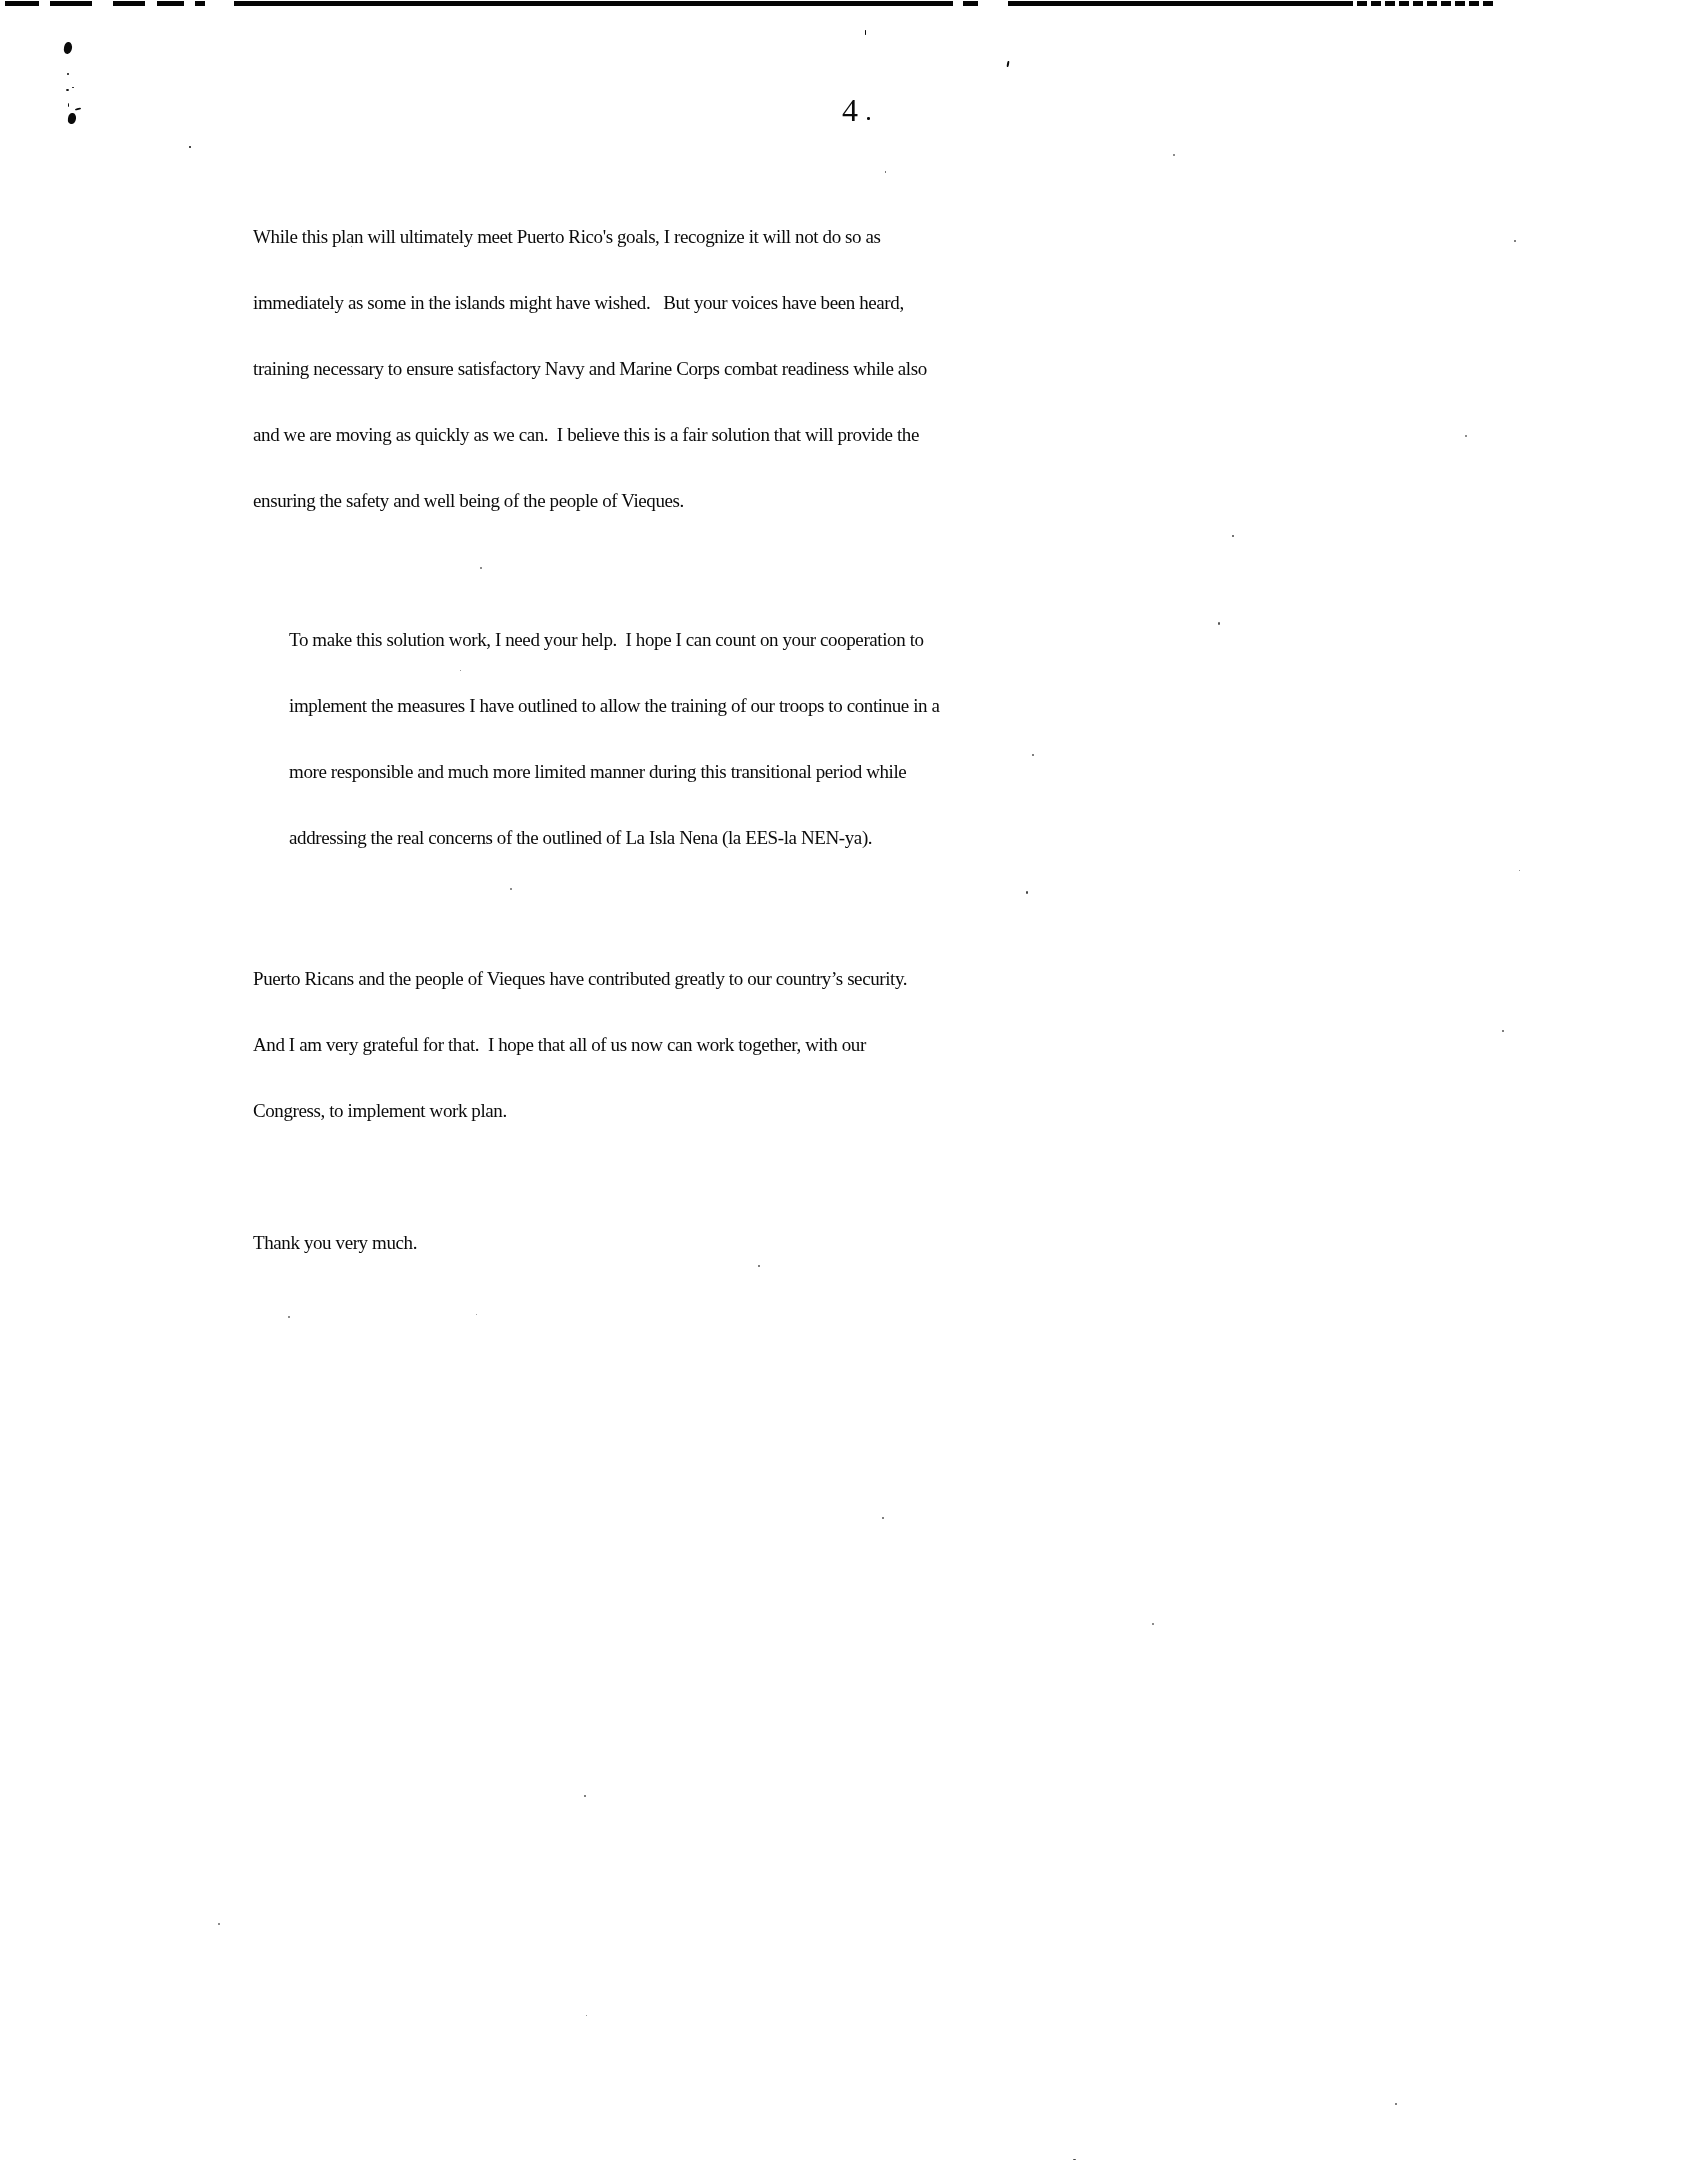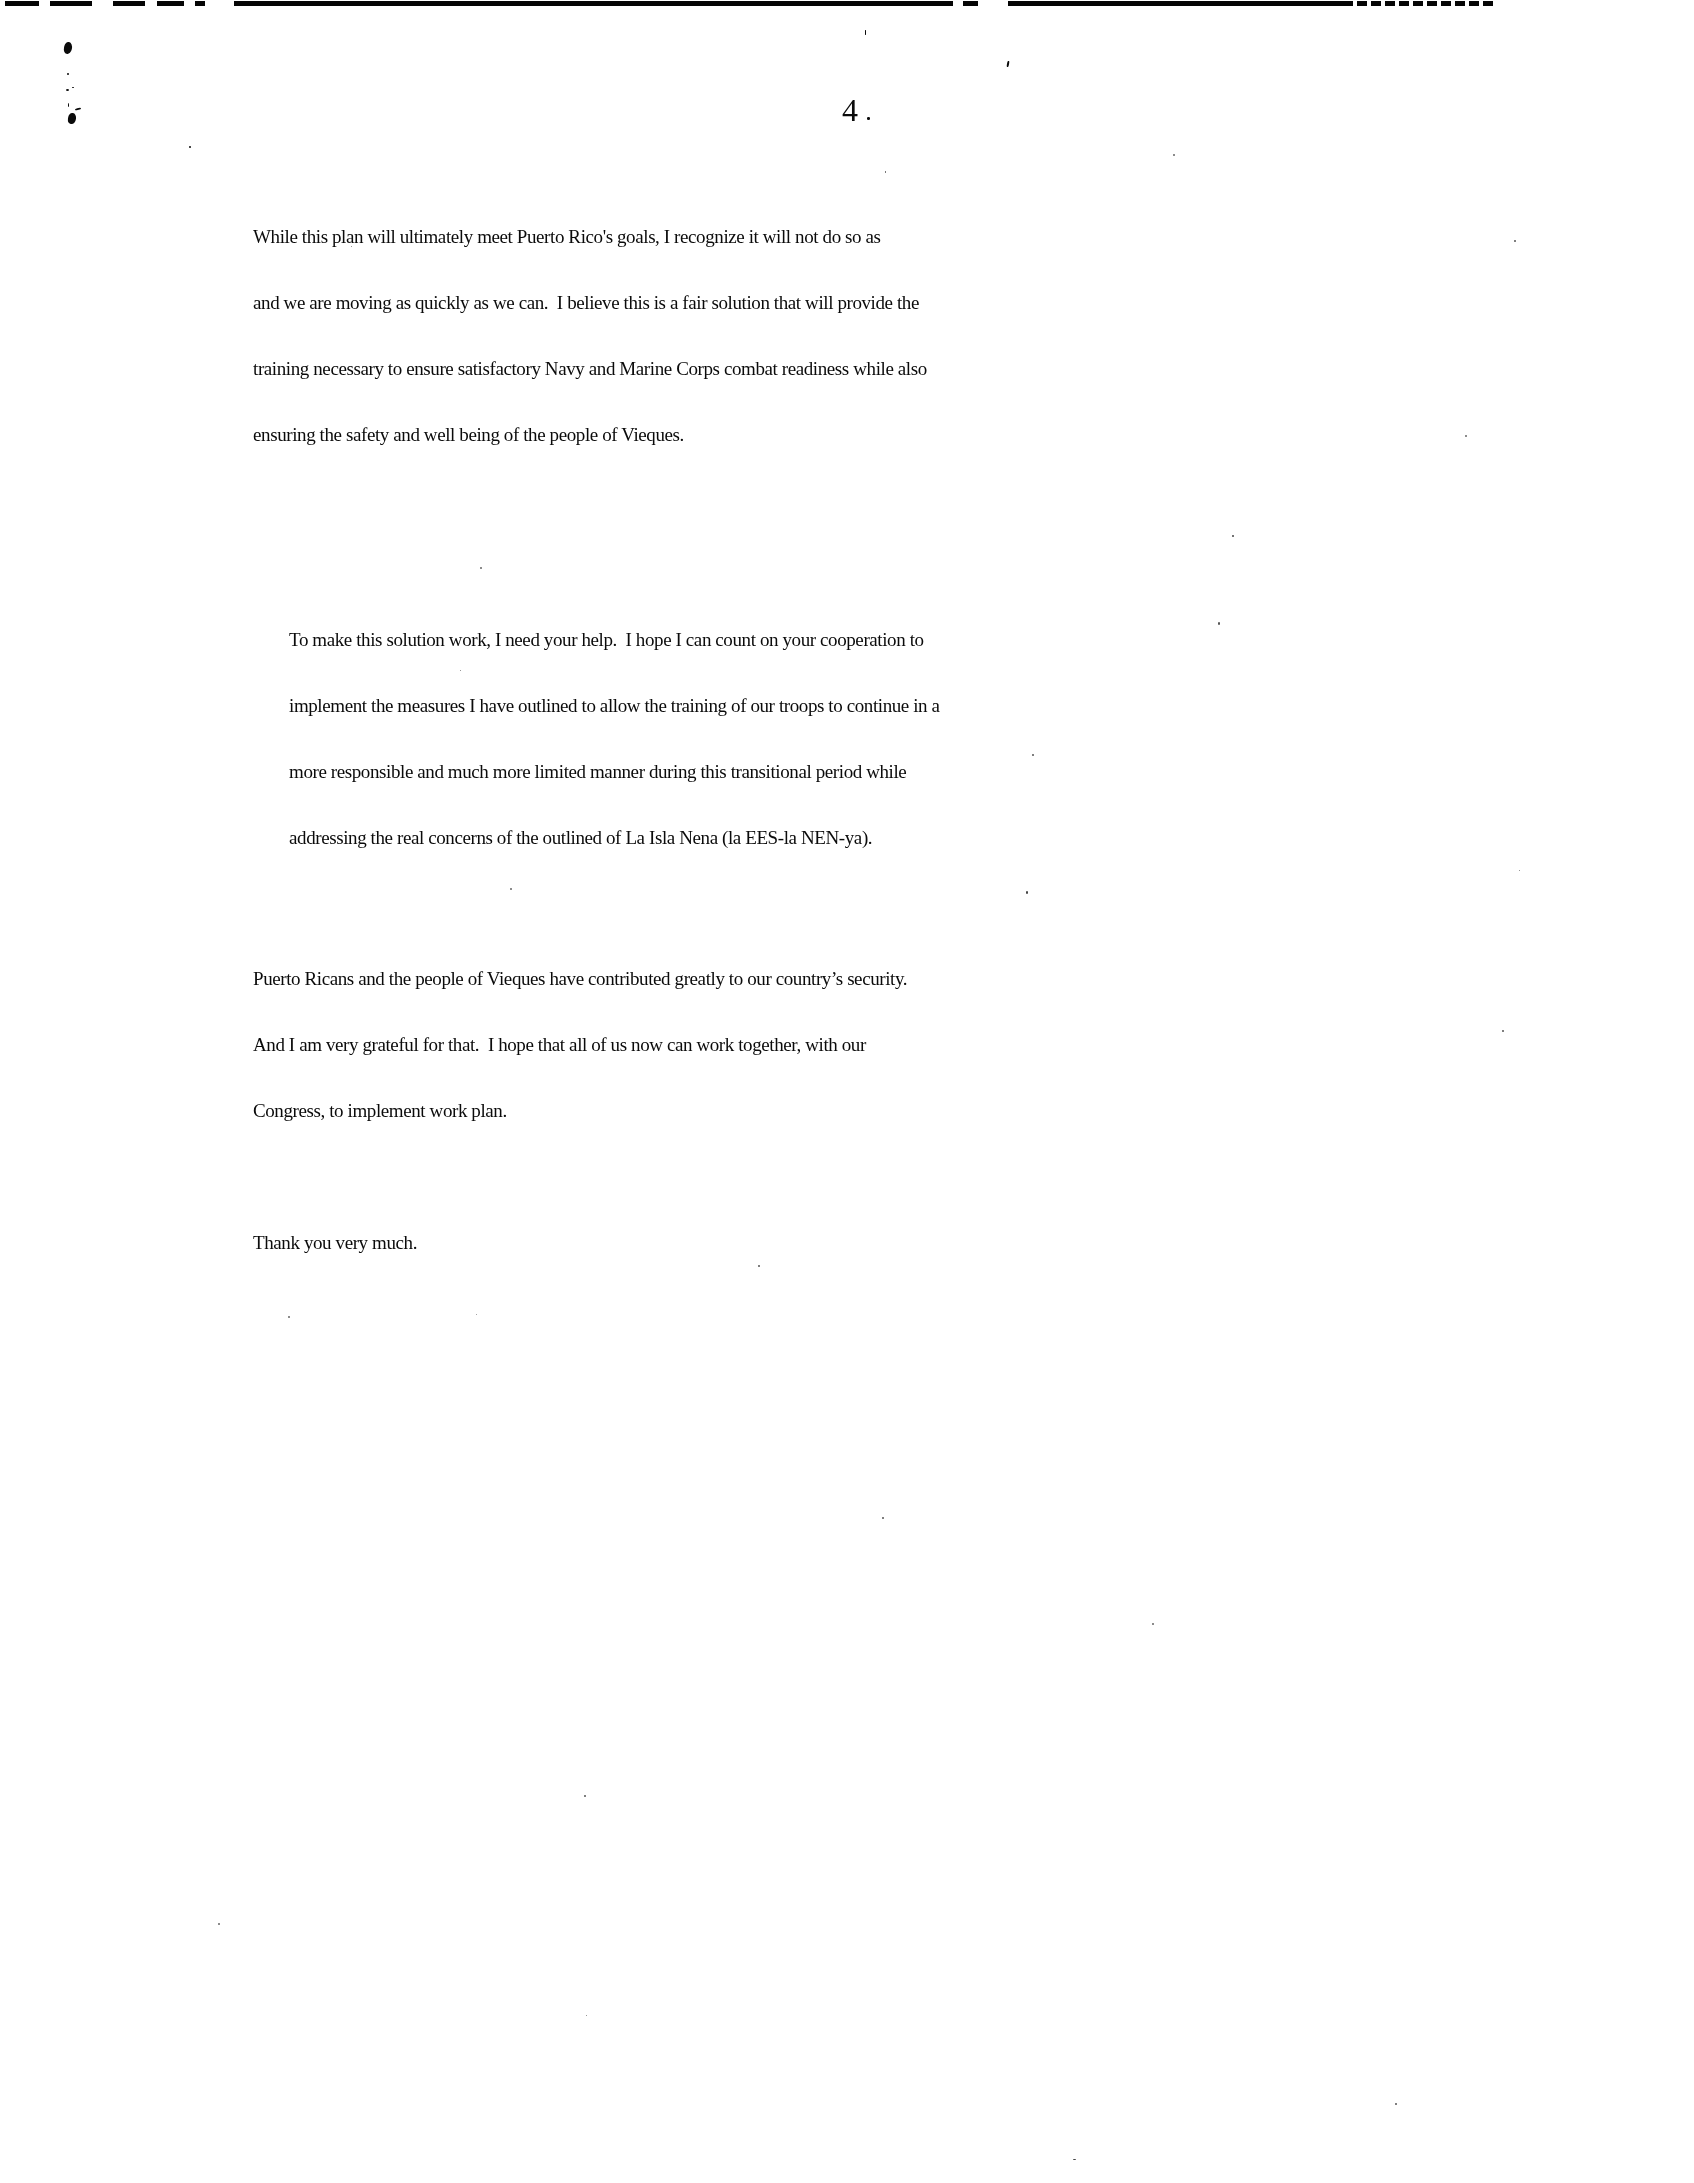--- a/index.html
+++ b/index.html
@@ -78,22 +78,23 @@
     <div class="gap" style="left:200px; width:29px;"></div>
     <div class="gap" style="left:948px; width:9.3px;"></div>
     <div class="gap" style="left:973px; width:30px;"></div>
   </div>
   <div class="topbar-dashes"></div>
 
   <div class="page-number">4</div>
 
   <div class="para p1">
     <div class="line">While this plan will ultimately meet Puerto Rico's goals, I recognize it will not do so as</div>
+    <div class="line">immediately as some in the islands might have wished.   But your voices have been heard,</div>
+    <div class="line">training necessary to ensure satisfactory Navy and Marine Corps combat readiness while also</div>
     <div class="line">and we are moving as quickly as we can.  I believe this is a fair solution that will provide the</div>
-    <div class="line">training necessary to ensure satisfactory Navy and Marine Corps combat readiness while also</div>
     <div class="line">ensuring the safety and well being of the people of Vieques.</div>
   </div>
 
   <div class="para p2">
     <div class="line">To make this solution work, I need your help.  I hope I can count on your cooperation to</div>
     <div class="line">implement the measures I have outlined to allow the training of our troops to continue in a</div>
     <div class="line">more responsible and much more limited manner during this transitional period while</div>
     <div class="line">addressing the real concerns of the outlined of La Isla Nena (la EES-la NEN-ya).</div>
   </div>
 

